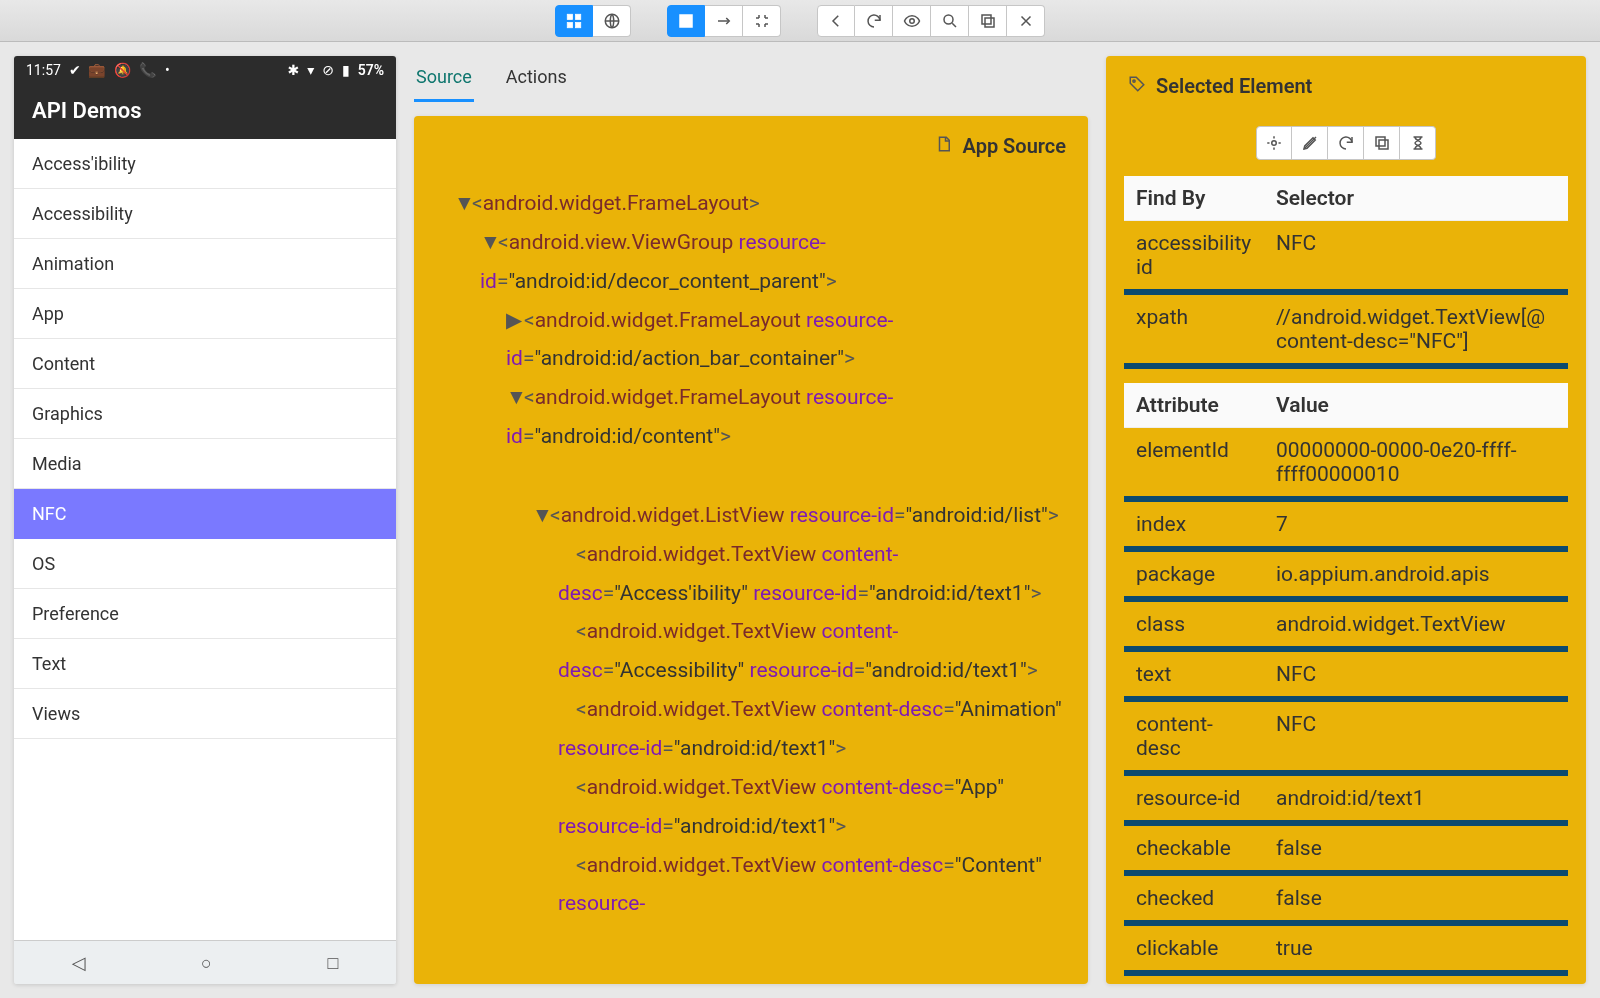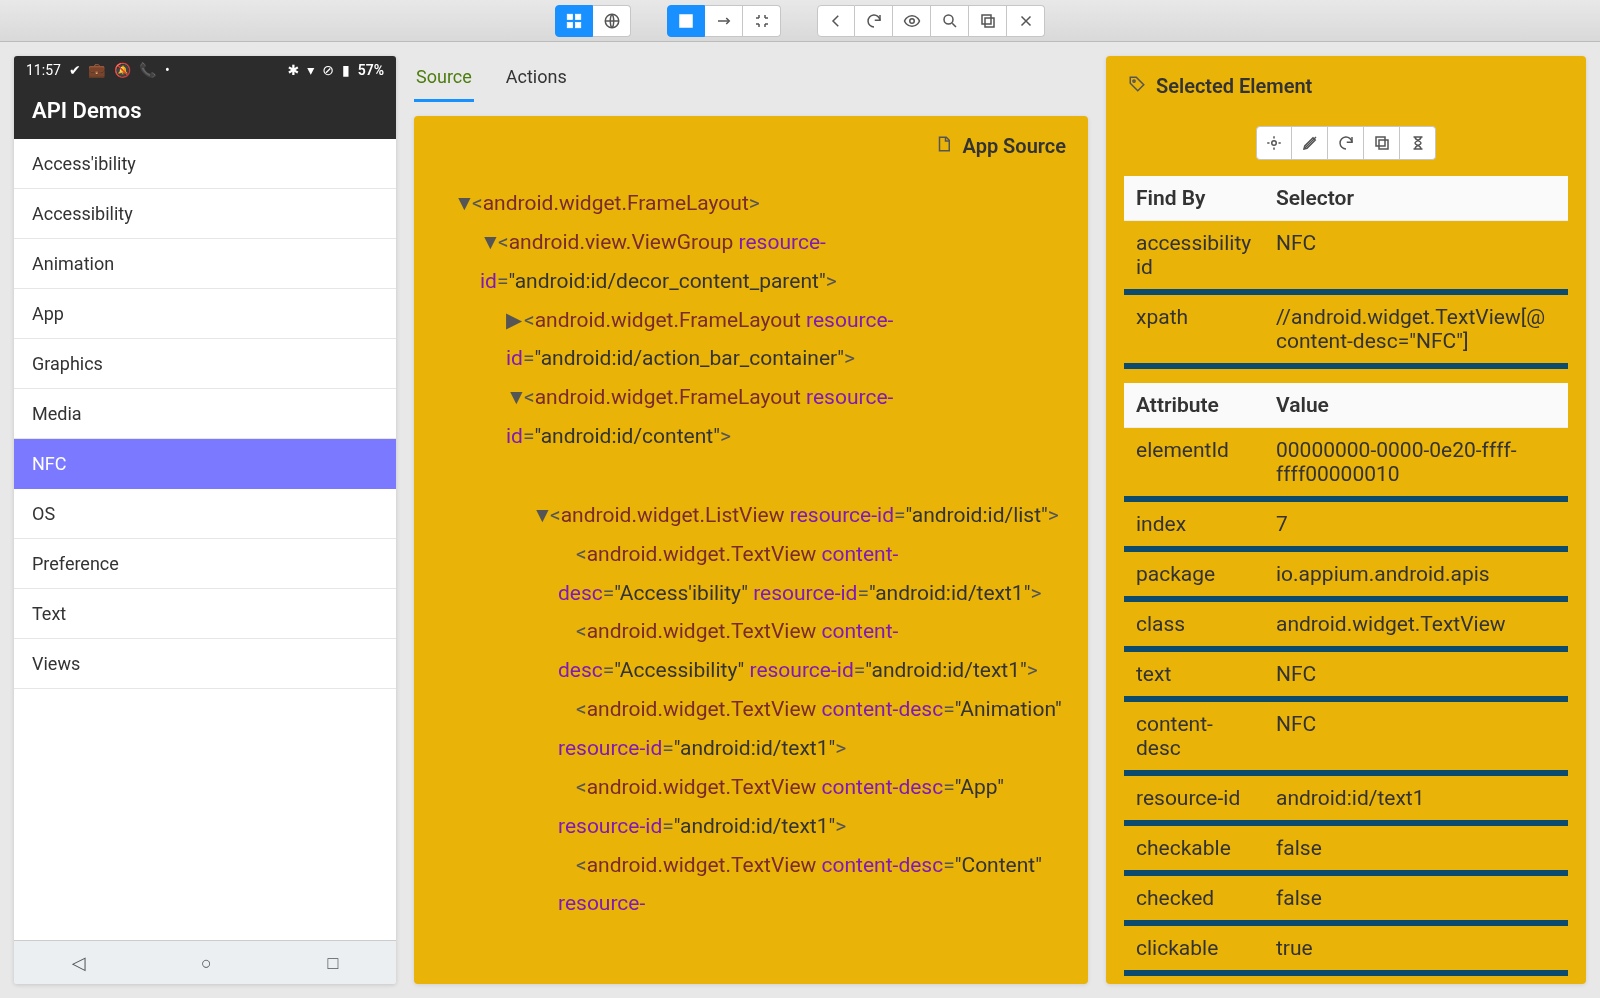--- a/index.html
+++ b/index.html
@@ -36,21 +36,21 @@
 .list-item.selected { background:#7a79ff; color:#fff; border-bottom:1px solid #7a79ff;}
 .navkeys { height:44px; background:#eceff1; border-top:1px solid #ccc; display:flex; justify-content:space-around; align-items:center;}
 .navkeys span{ font-size:18px; color:#555;}
 
 
 .card { background:#eab308; border-radius:4px; box-shadow:0 1px 4px rgba(0,0,0,.10); display:flex; flex-direction:column; overflow:hidden;}
 .source-panel { flex:1;align-items:flex-end; }
 .card-header { padding:18px 22px 14px; font-size:20px; font-weight:600; display:flex; align-items:center; gap:10px; border-bottom:0; }
 .tabs { display:flex; gap:30px; padding: 0 0 0 0; }
 .tab { padding:10px 2px 12px; font-size:18px; cursor:pointer; }
-.tab.active { color:#4d7c0f; border-bottom:3px solid #1890ff; }
+.tab.active { color:#0f766e; border-bottom:3px solid #1890ff; }
 
 .tree { padding: 12px 24px 18px 30px; font-family:inherit; font-size:21px; line-height:1.85; overflow:auto;}
 .tree .node { white-space: normal; }
 .tree .caret { display:inline-block; width:14px; color:#555; margin-right:4px; }
 .tag { color:#7a2b2b; }
 .attr { color:#7f1bb3; }
 .val { color:#333; }
 .lt{color:#555;}
 .tree .indent-0{padding-left:10px;}
 .tree .indent-1{padding-left:36px;}
@@ -176,20 +176,21 @@
         <span>▮</span>
         <span class="pct">57%</span>
       </div>
     </div>
     <div class="app-titlebar">API Demos</div>
     <div class="list" id="phone-list">
         <div class="list-item">Access'ibility</div>
         <div class="list-item">Accessibility</div>
         <div class="list-item">Animation</div>
         <div class="list-item">App</div>
+        <div class="list-item">Content</div>
         <div class="list-item">Graphics</div>
         <div class="list-item">Media</div>
         <div class="list-item selected">NFC</div>
         <div class="list-item">OS</div>
         <div class="list-item">Preference</div>
         <div class="list-item">Text</div>
         <div class="list-item">Views</div>
       </div>
     <div class="navkeys">
       <span>◁</span>

